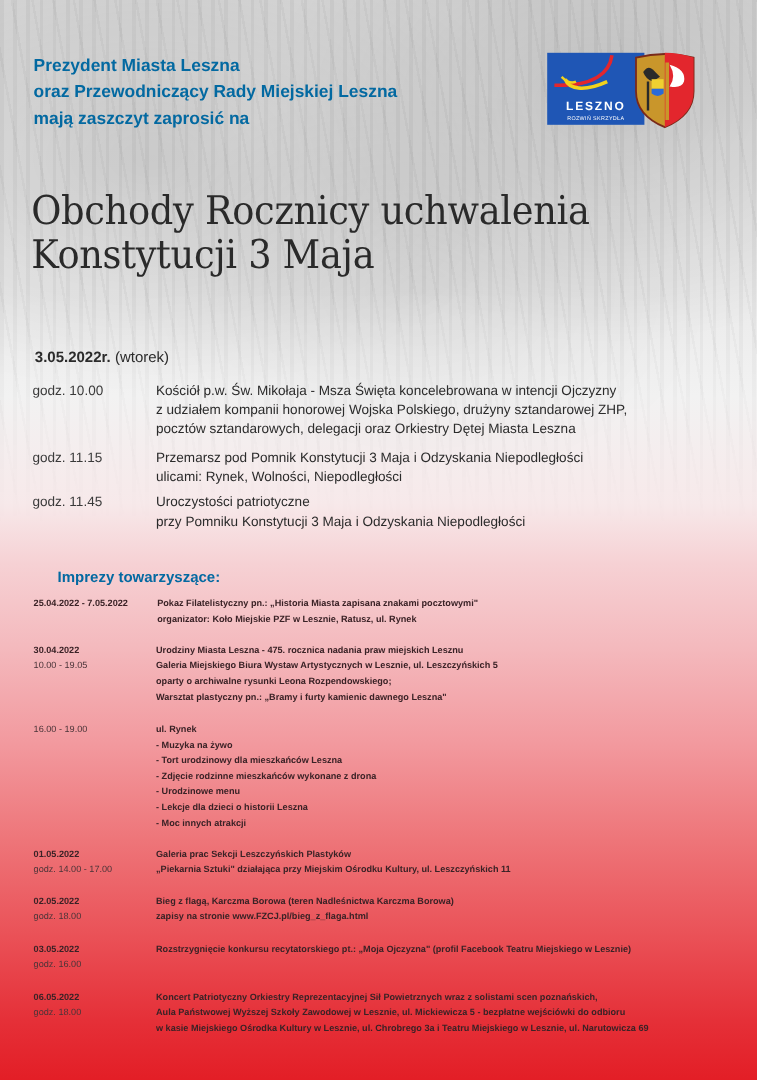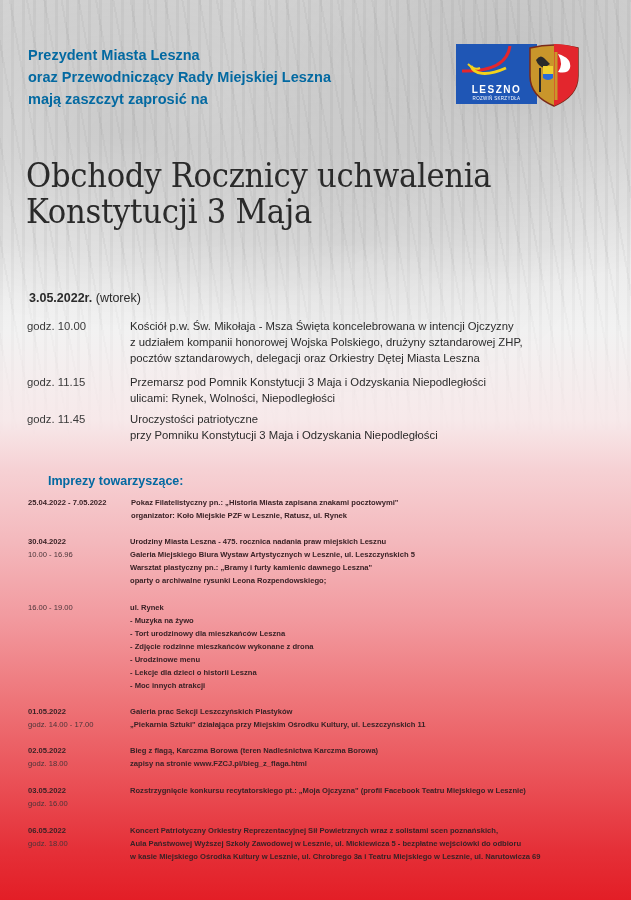--- a/index.html
+++ b/index.html
@@ -139,26 +139,26 @@
 <div class="ev ev1" style="top:496px">
   <div class="d">25.04.2022 - 7.05.2022</div>
   <div class="txt">
     <div>Pokaz Filatelistyczny pn.: „Historia Miasta zapisana znakami pocztowymi"</div>
     <div>organizator: Koło Miejskie PZF w Lesznie, Ratusz, ul. Rynek</div>
   </div>
 </div>
 
 <div class="ev" style="top:535px">
   <div class="d">30.04.2022</div>
-  <div class="t">10.00 - 16.96</div>
+  <div class="t">10.00 - 19.05</div>
   <div class="txt">
     <div>Urodziny Miasta Leszna - 475. rocznica nadania praw miejskich Lesznu</div>
     <div>Galeria Miejskiego Biura Wystaw Artystycznych w Lesznie, ul. Leszczyńskich 5</div>
+    <div>oparty o archiwalne rysunki Leona Rozpendowskiego;</div>
     <div>Warsztat plastyczny pn.: „Bramy i furty kamienic dawnego Leszna"</div>
-    <div>oparty o archiwalne rysunki Leona Rozpendowskiego;</div>
   </div>
 </div>
 
 <div class="ev" style="top:601px">
   <div class="t" style="top:0">16.00 - 19.00</div>
   <div class="txt">
     <div>ul. Rynek</div>
     <div>- Muzyka na żywo</div>
     <div>- Tort urodzinowy dla mieszkańców Leszna</div>
     <div>- Zdjęcie rodzinne mieszkańców wykonane z drona</div>

